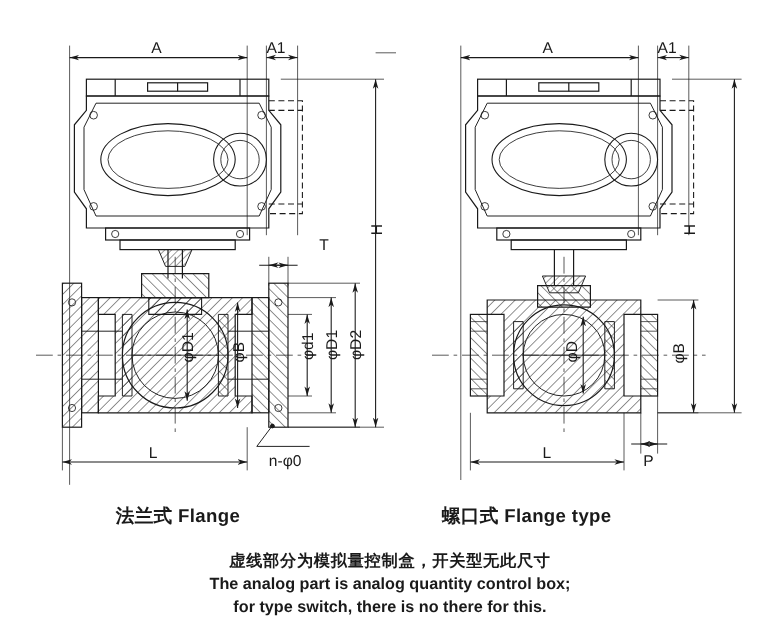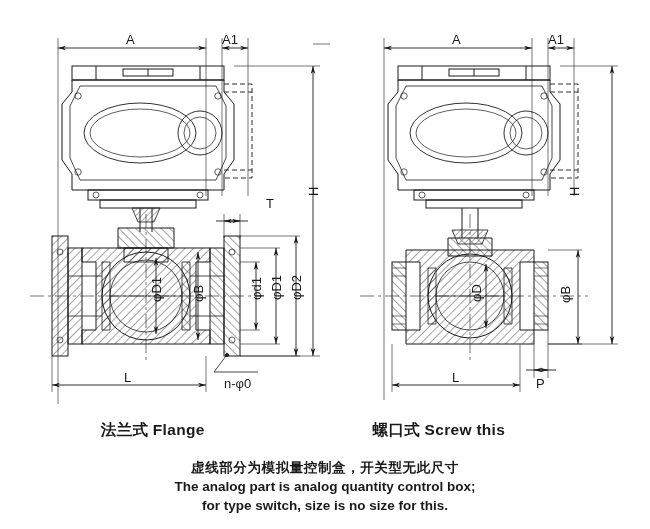--- a/index.html
+++ b/index.html
@@ -372,22 +372,22 @@
       <text x="579" y="196" transform="rotate(-90 579 196)">H</text>
       <text x="570" y="303" transform="rotate(-90 570 303)">φB</text>
       <text x="481" y="302" transform="rotate(-90 481 302)">φD</text>
       <text x="452" y="382">L</text>
       <text x="536" y="388">P</text>
     </g>
   </svg>
 
   <div class="caption-row">
     <div class="caption">法兰式 Flange</div>
-    <div class="caption">螺口式 Screw this</div>
+    <div class="caption">螺口式 Flange type</div>
   </div>
 
   <div class="notes">
     <div class="note-cn">虚线部分为模拟量控制盒，开关型无此尺寸</div>
     <div>The analog part is analog quantity control box;</div>
-    <div>for type switch, size is no size for this.</div>
+    <div>for type switch, there is no there for this.</div>
   </div>
 
 </div>
 
 </body></html>

